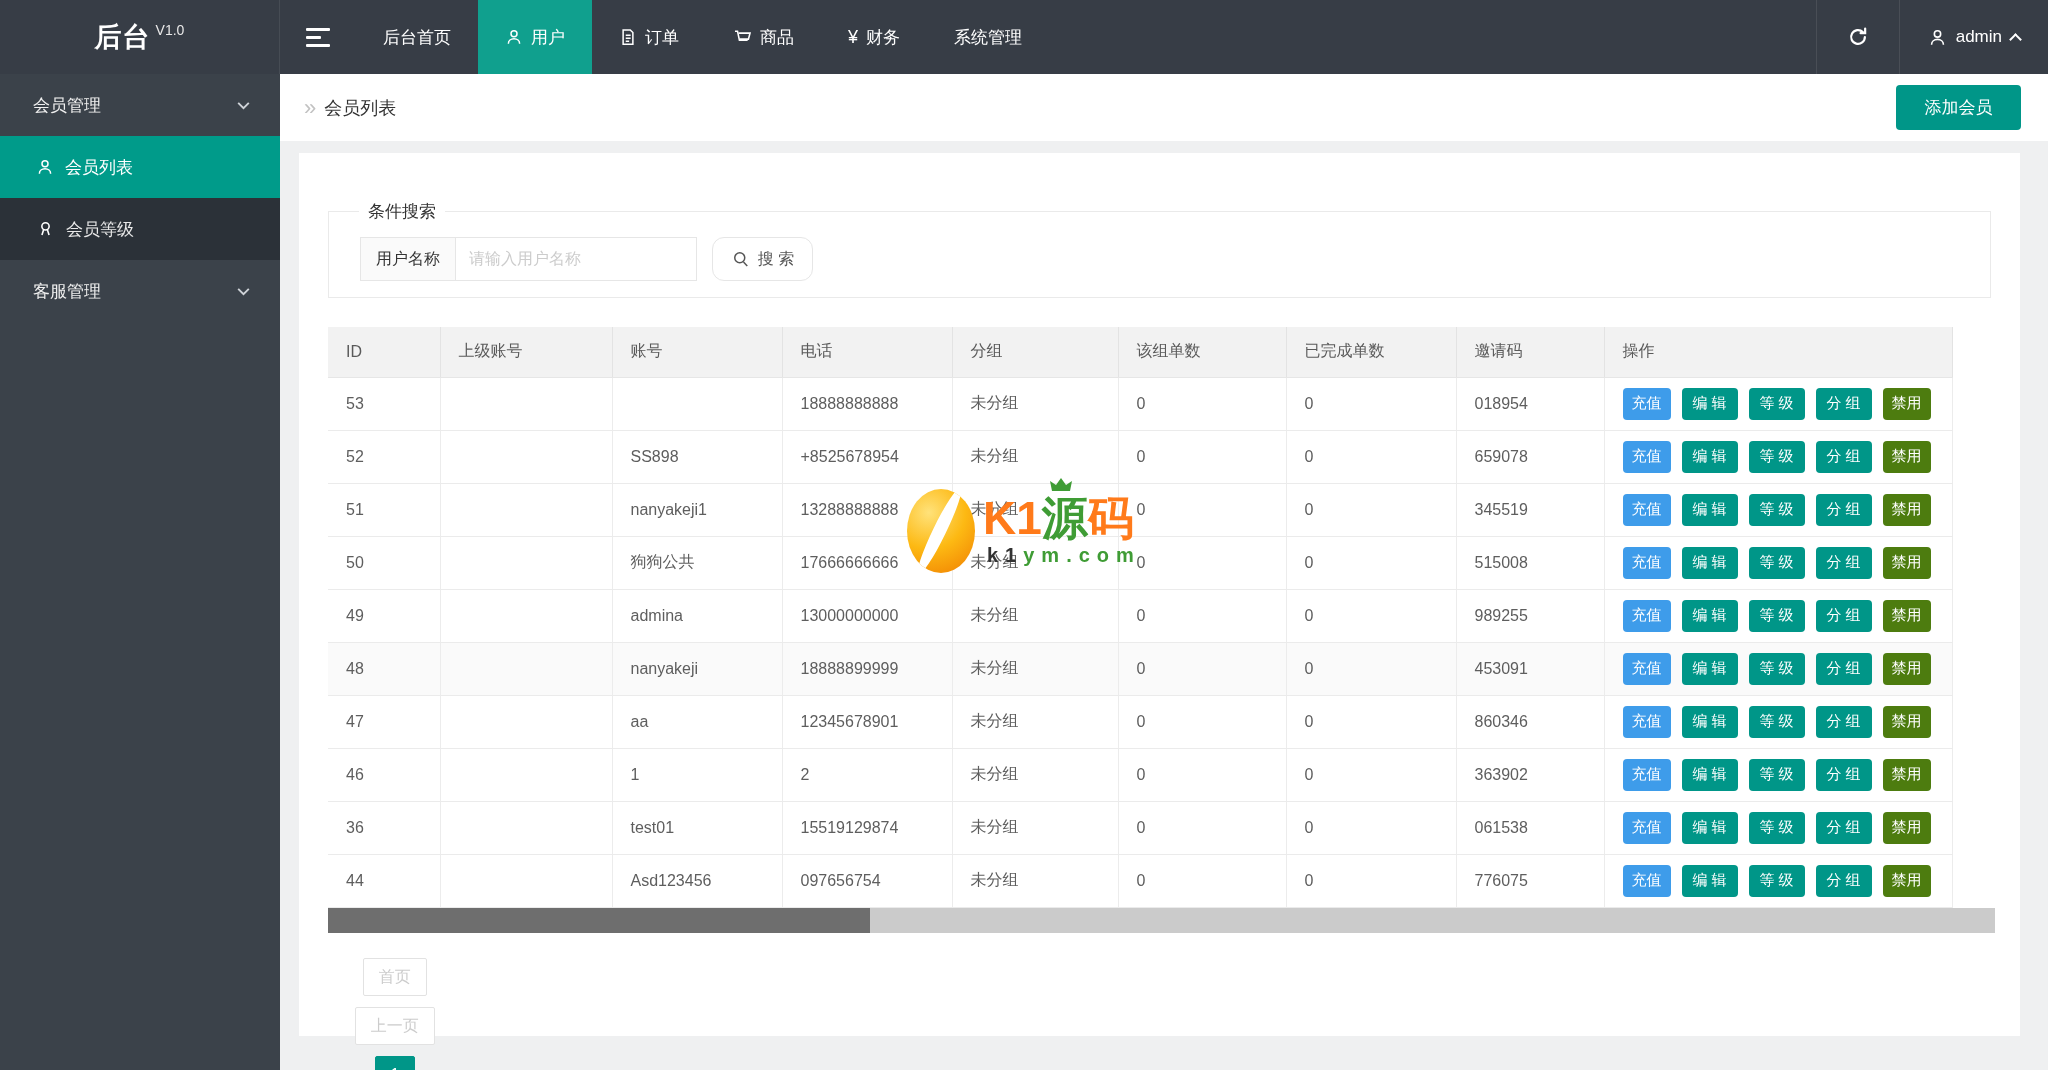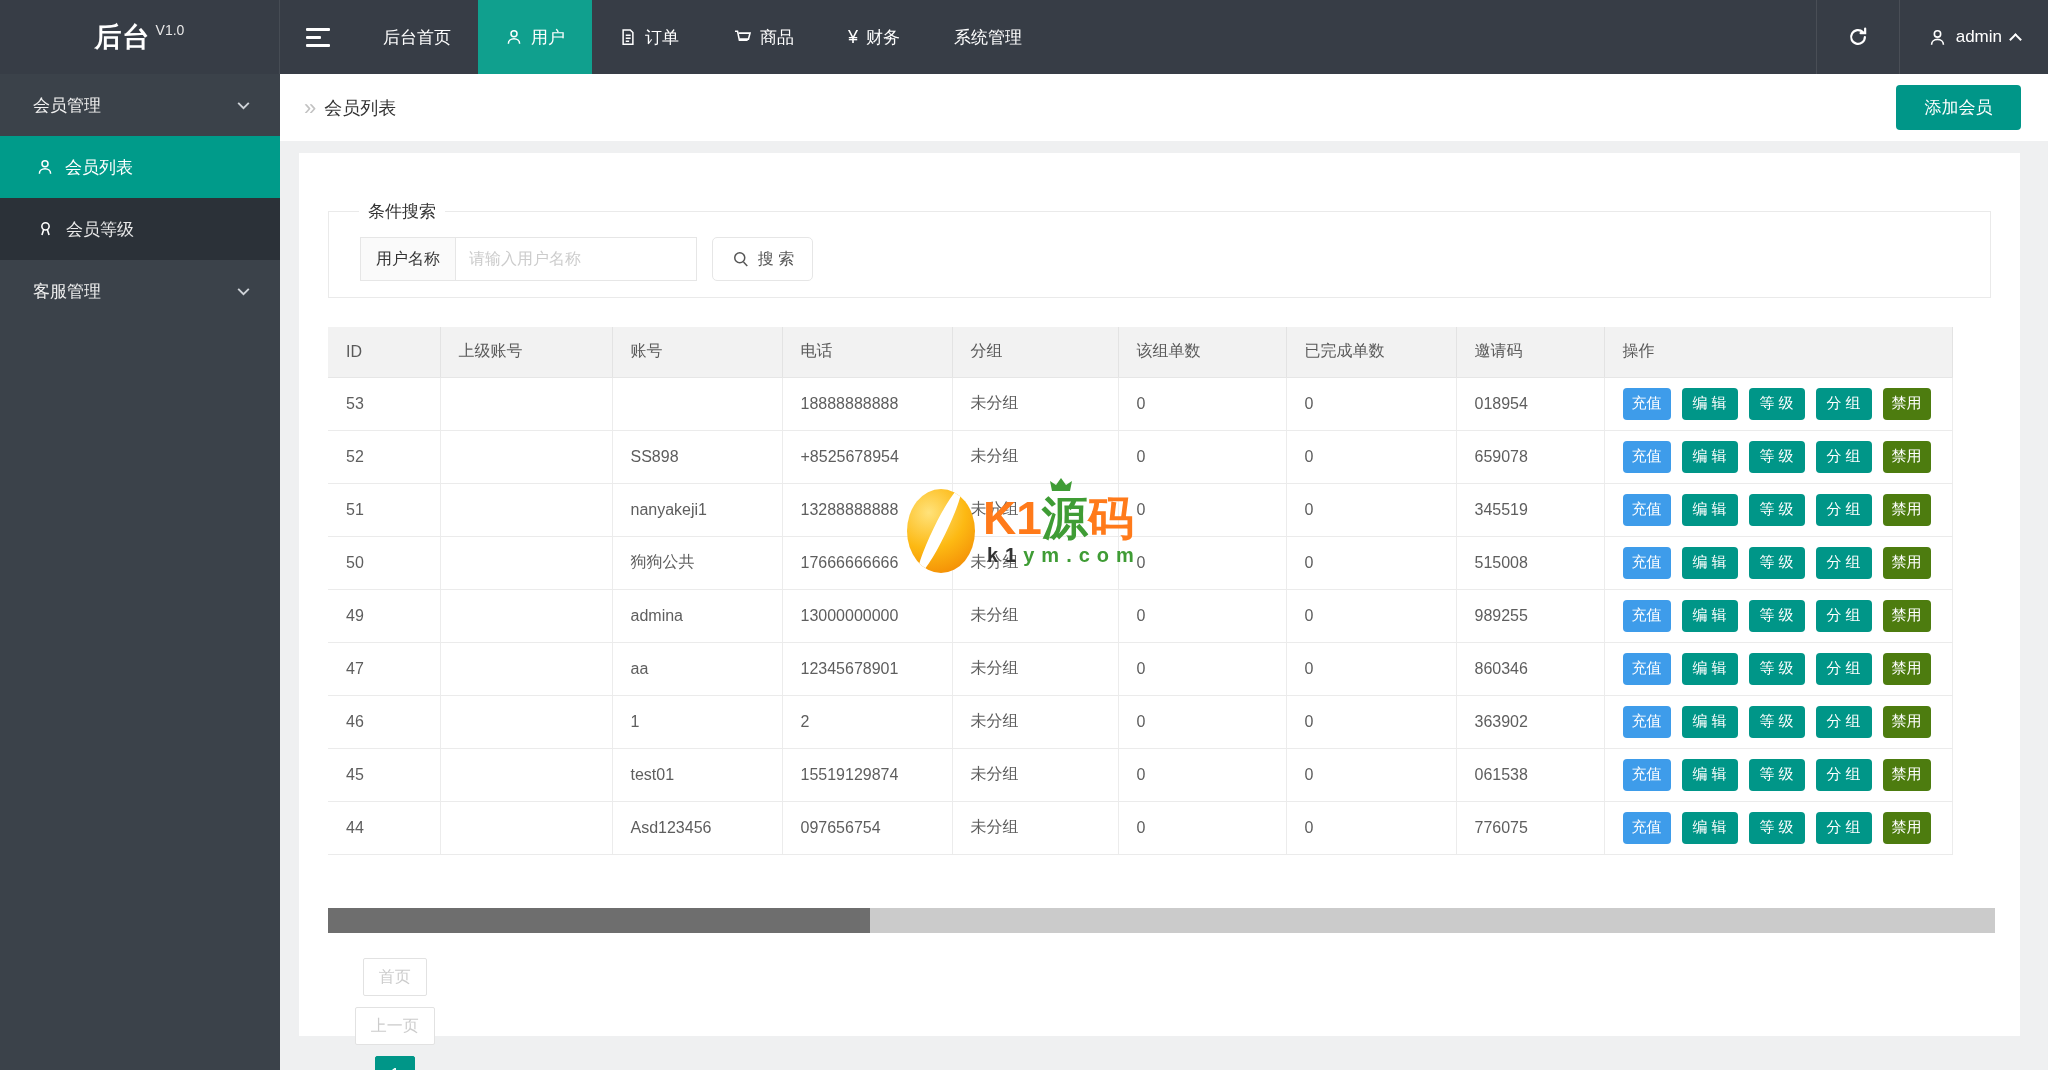--- a/index.html
+++ b/index.html
@@ -55,21 +55,21 @@
   .search-field { position:absolute; left:29px; top:47px; width:1663px; height:98px;
     border:1px solid #eaeaea; }
   .search-field legend { margin-left:30px; padding:0 9px; font-size:17px; color:#333; }
   .search-row { display:flex; margin:14px 0 0 31px; height:44px; }
   .search-label { height:44px; line-height:42px; padding:0 15px; background:#fafafa;
     border:1px solid #e6e6e6; font-size:16px; color:#333; white-space:nowrap; }
   .search-input { width:242px; height:44px; border:1px solid #e6e6e6; margin-left:-1px;
     padding:0 13px; font-size:16px; color:#333; outline:none; }
   .search-input::placeholder { color:#ccc; }
   .search-btn { margin-left:15px; width:101px; height:44px; background:#fff;
-    border:1px solid #e6e6e6; border-radius:5px; font-size:16px; color:#555;
+    border:1px solid #e6e6e6; border-radius:12px; font-size:16px; color:#555;
     display:flex; align-items:center; justify-content:center; gap:7px; cursor:pointer; }
   
   .tbl { position:absolute; left:29px; top:174px; width:1624px;
     border-collapse:collapse; table-layout:fixed; }
   .tbl th { height:50px; background:#f2f2f2; font-weight:normal; text-align:left;
     padding-left:18px; font-size:16px; color:#5a5a5a;
     border-right:1px solid #e3e3e3; border-bottom:1px solid #e6e6e6; }
   .tbl th:last-child { border-right:1px solid #e3e3e3; }
   .tbl td { height:53px; padding-left:18px; font-size:16px; color:#5e5e5e;
     border-right:1px solid #ececec; border-bottom:1px solid #ebebeb;
@@ -359,20 +359,39 @@
           <td>
             <span class="actions">
               <button class="abtn blue">充值</button>
               <button class="abtn teal">编辑</button>
               <button class="abtn teal">等级</button>
               <button class="abtn teal">分组</button>
               <button class="abtn red">禁用</button>
             </span>
           </td>
         </tr>
+        <tr class="hl">
+          <td>48</td>
+          <td></td>
+          <td>nanyakeji</td>
+          <td>18888899999</td>
+          <td>未分组</td>
+          <td>0</td>
+          <td>0</td>
+          <td>453091</td>
+          <td>
+            <span class="actions">
+              <button class="abtn blue">充值</button>
+              <button class="abtn teal">编辑</button>
+              <button class="abtn teal">等级</button>
+              <button class="abtn teal">分组</button>
+              <button class="abtn red">禁用</button>
+            </span>
+          </td>
+        </tr>
         <tr>
           <td>47</td>
           <td></td>
           <td>aa</td>
           <td>12345678901</td>
           <td>未分组</td>
           <td>0</td>
           <td>0</td>
           <td>860346</td>
           <td>
@@ -398,21 +417,21 @@
             <span class="actions">
               <button class="abtn blue">充值</button>
               <button class="abtn teal">编辑</button>
               <button class="abtn teal">等级</button>
               <button class="abtn teal">分组</button>
               <button class="abtn red">禁用</button>
             </span>
           </td>
         </tr>
         <tr>
-          <td>45</td>
+          <td>36</td>
           <td></td>
           <td>test01</td>
           <td>15519129874</td>
           <td>未分组</td>
           <td>0</td>
           <td>0</td>
           <td>061538</td>
           <td>
             <span class="actions">
               <button class="abtn blue">充值</button>

